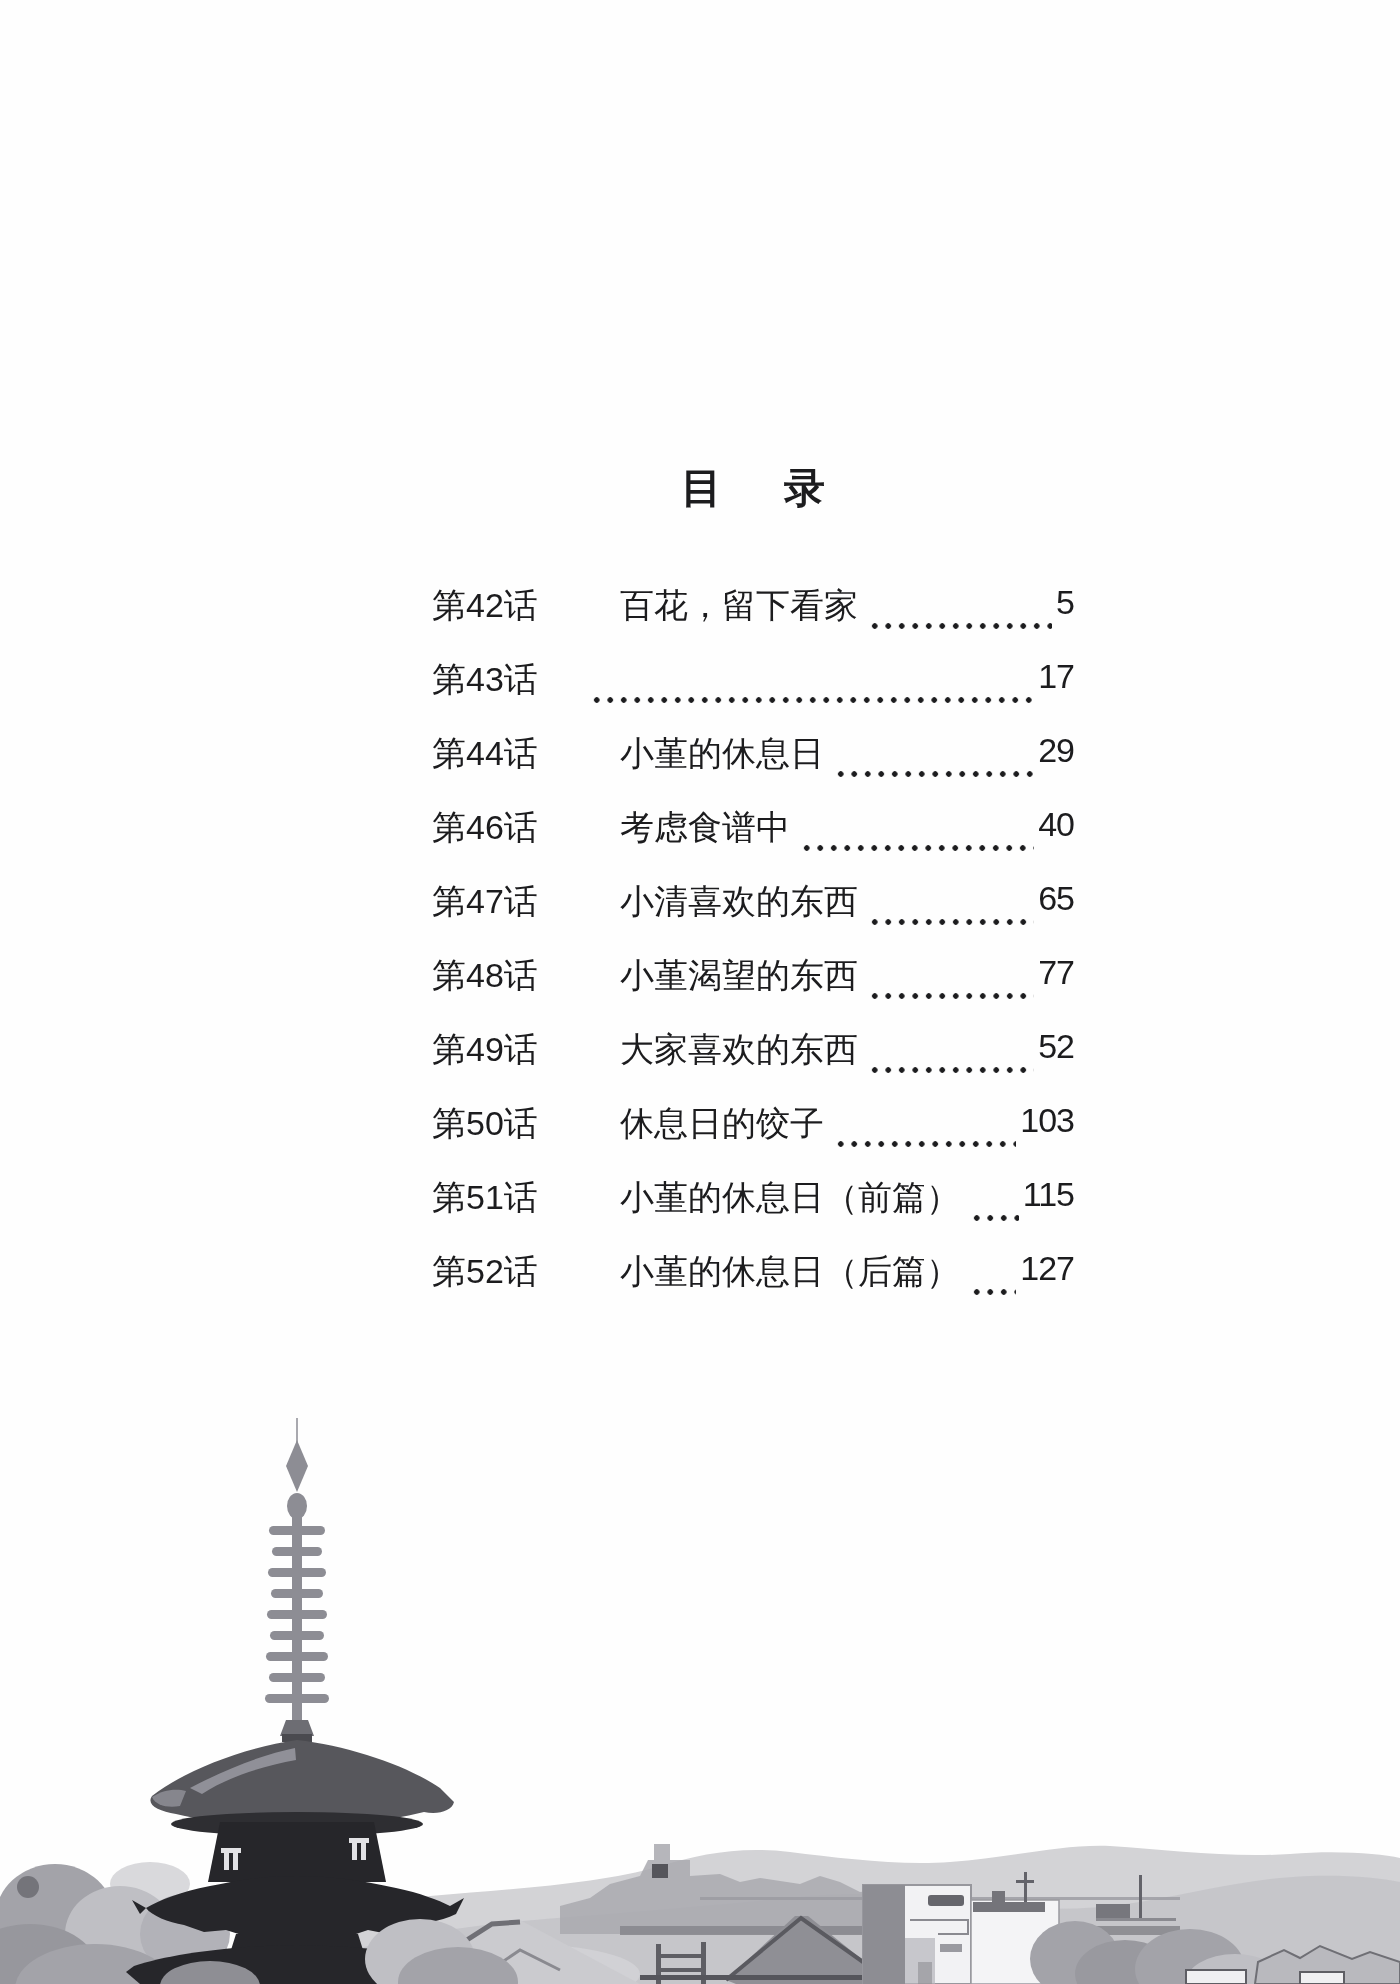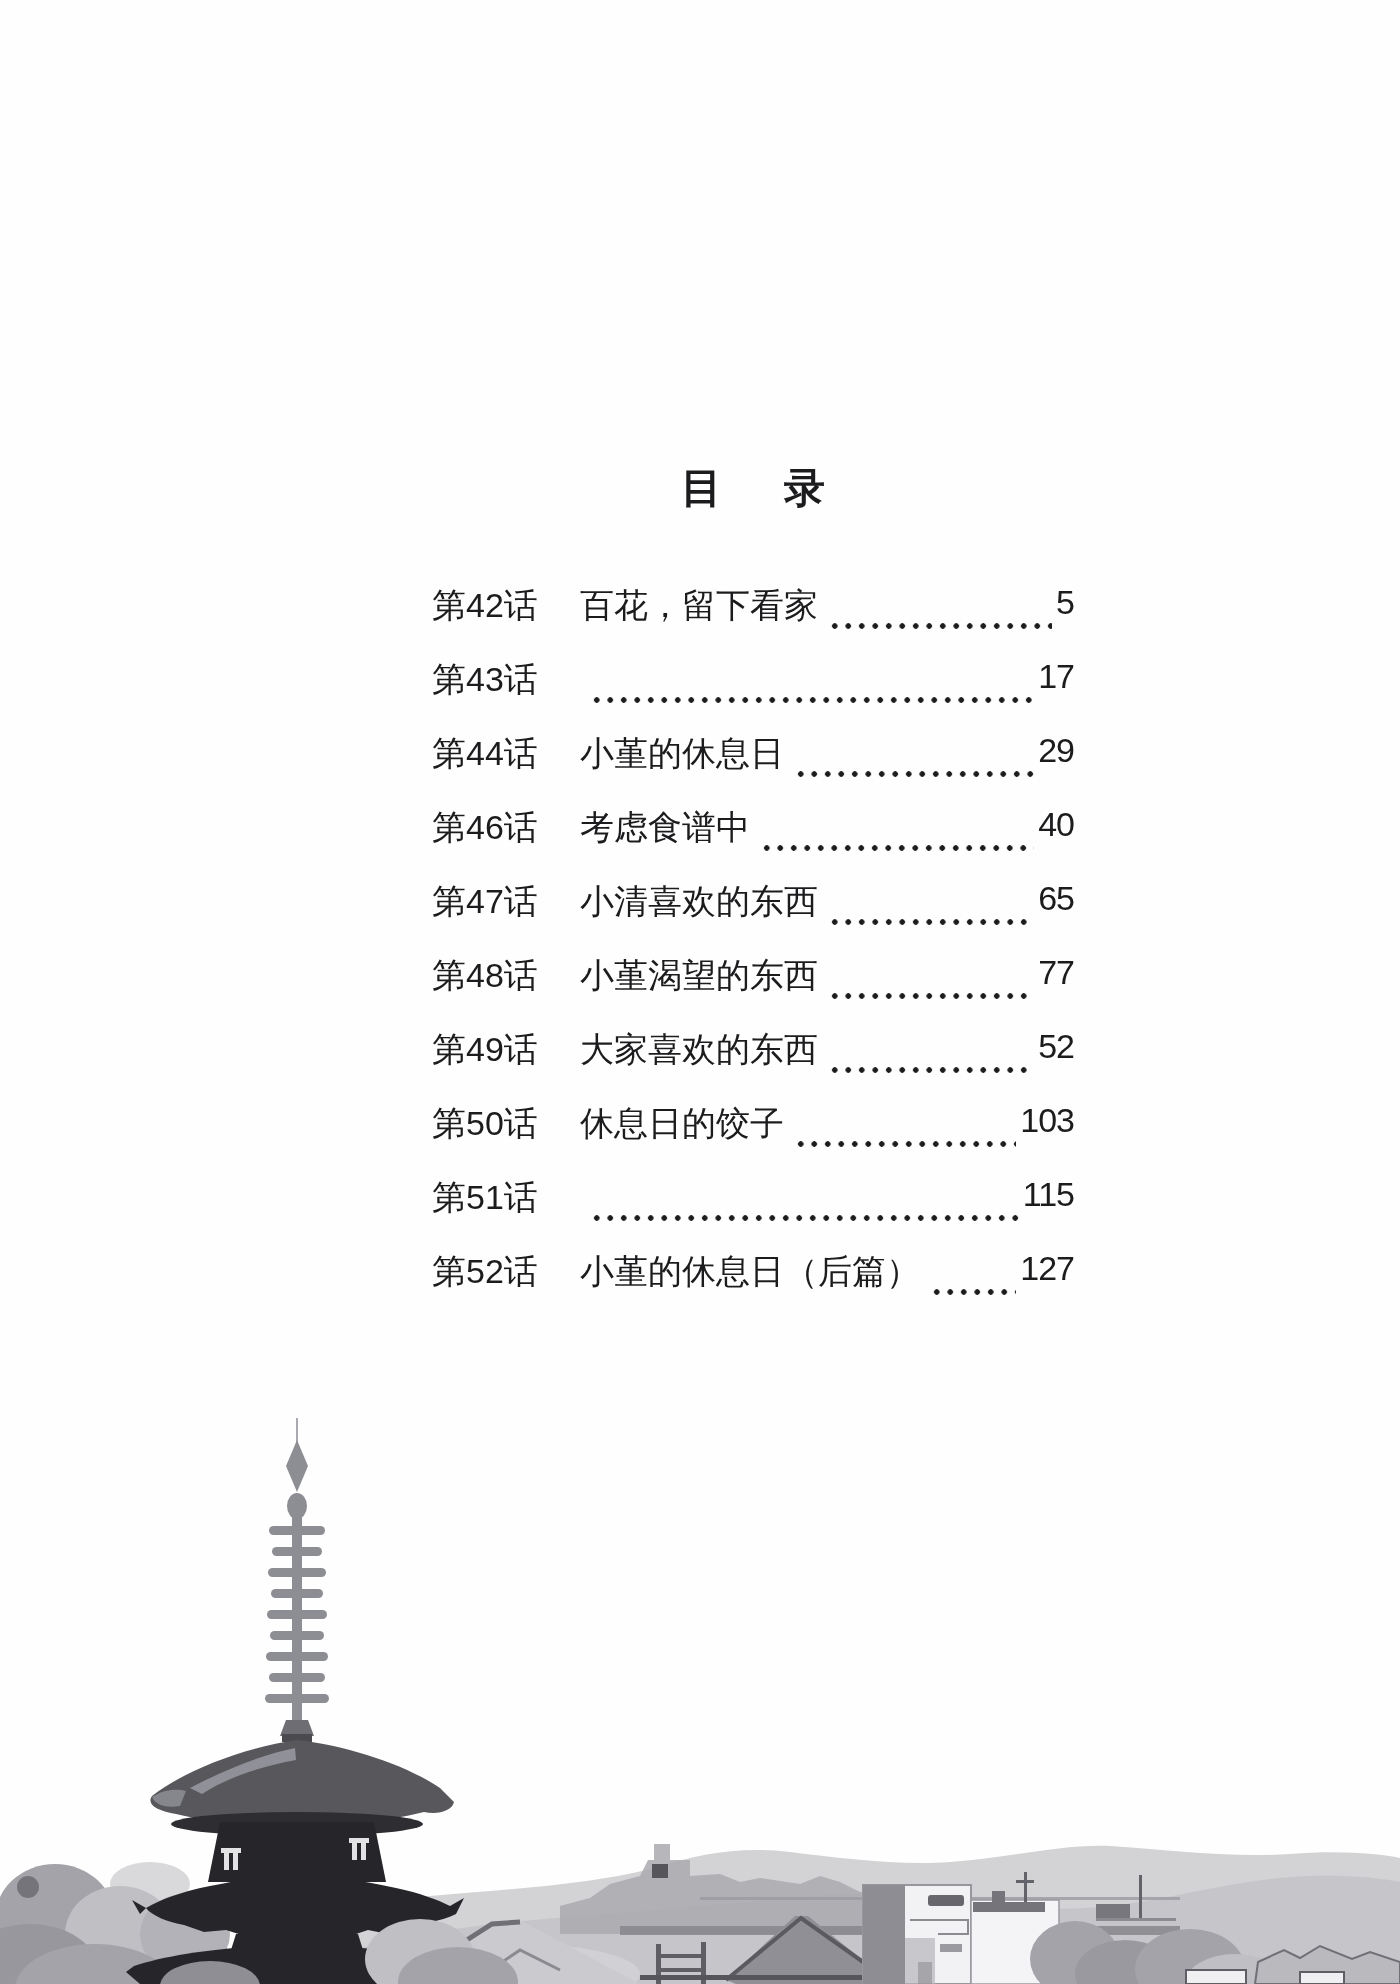--- a/index.html
+++ b/index.html
@@ -15,21 +15,21 @@
     position:absolute; top:462px; left:432px; width:642px;
     display:flex; justify-content:center; column-gap:62px;
     font-size:41px; font-weight:600; line-height:52px;
   }
   .toc-list { position:absolute; top:583px; left:432px; width:642px; }
   .toc-row {
     display:flex; align-items:flex-start; height:74px;
     font-size:34px; font-weight:500; white-space:nowrap;
   }
   .chap  { flex:none; width:118px; margin-right:30px; }
-  .ttl   { flex:none; }
+  .ttl   { flex:none;margin-left:40px; }
   .leader {
     flex:1 1 auto; min-width:14px; height:100%;
     margin:0 4px 0 10px;
     background-image:radial-gradient(circle, var(--c-text,#1c1c1e) 2.4px, rgba(0,0,0,0) 3px);
     background-size:13.5px 13.5px;
     background-repeat:repeat-x;
     background-position:left calc(50% + 6px);
   }
   .pg { flex:none; font-size:34px; letter-spacing:-1px; }
   .scene { position:absolute; left:0; top:1414px; width:1400px; height:570px; }
@@ -87,20 +87,21 @@
       <span class="pg">52</span>
     </div>
       <div class="toc-row">
       <span class="chap">第50话</span>
       <span class="ttl">休息日的饺子</span>
       <span class="leader"></span>
       <span class="pg">103</span>
     </div>
       <div class="toc-row">
       <span class="chap">第51话</span>
+      <span class="ttl">小堇的休息日（前篇）</span>
       <span class="leader"></span>
       <span class="pg">115</span>
     </div>
       <div class="toc-row">
       <span class="chap">第52话</span>
       <span class="ttl">小堇的休息日（后篇）</span>
       <span class="leader"></span>
       <span class="pg">127</span>
     </div>
     </div>

